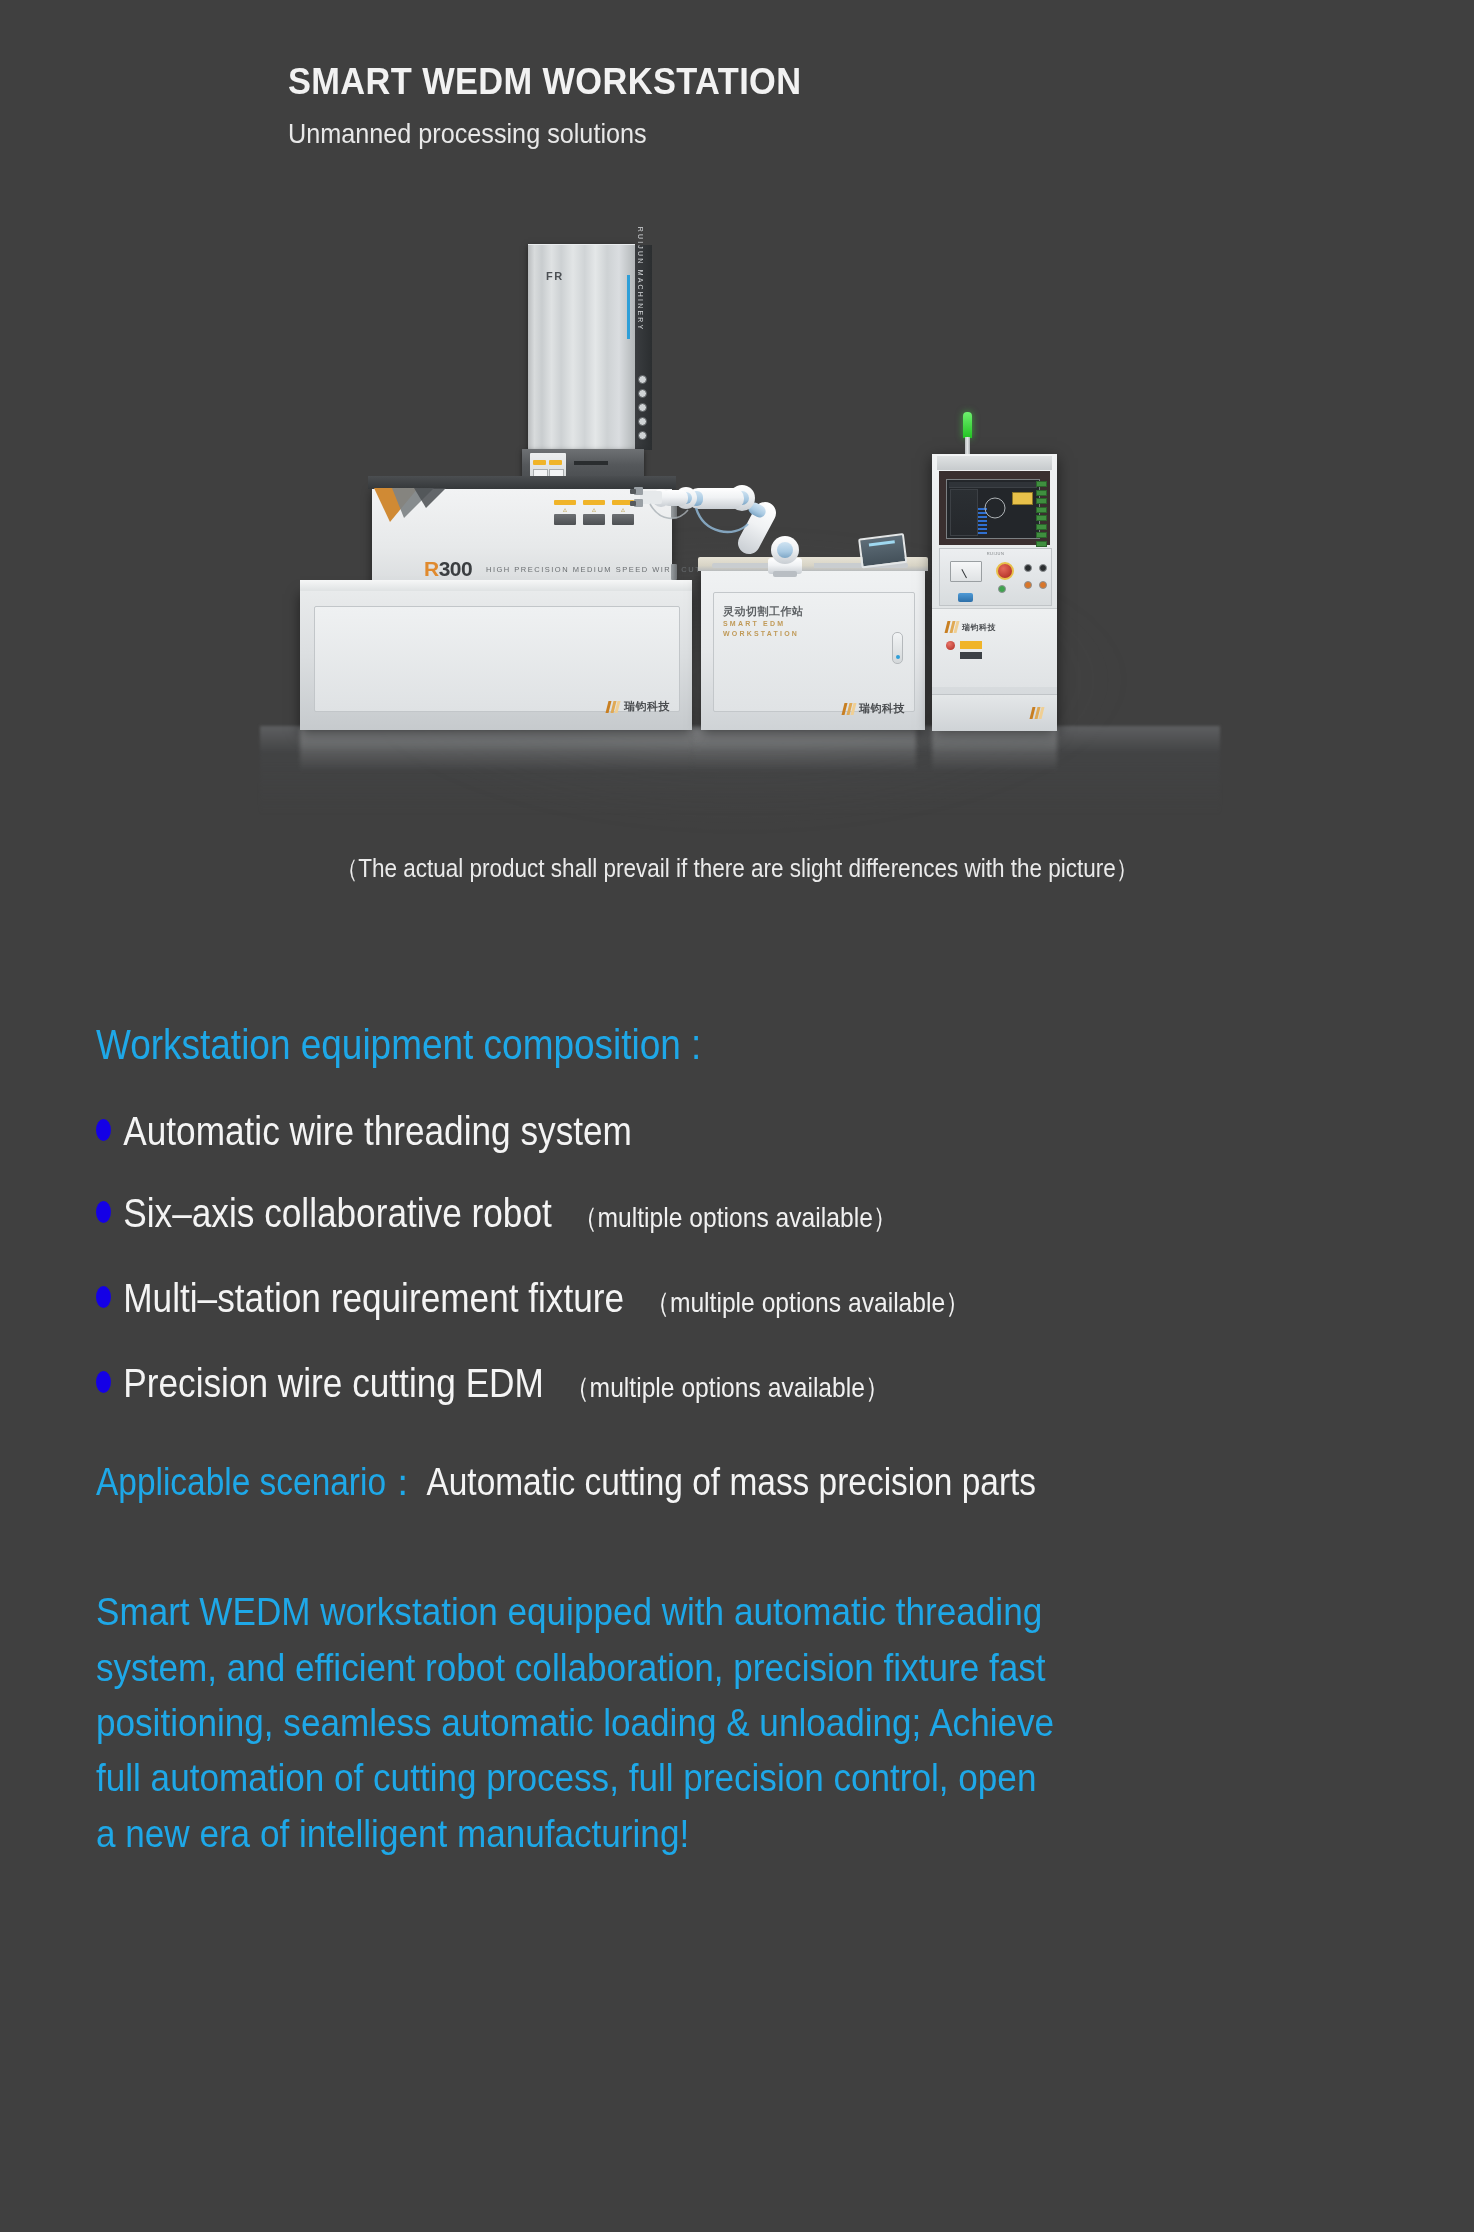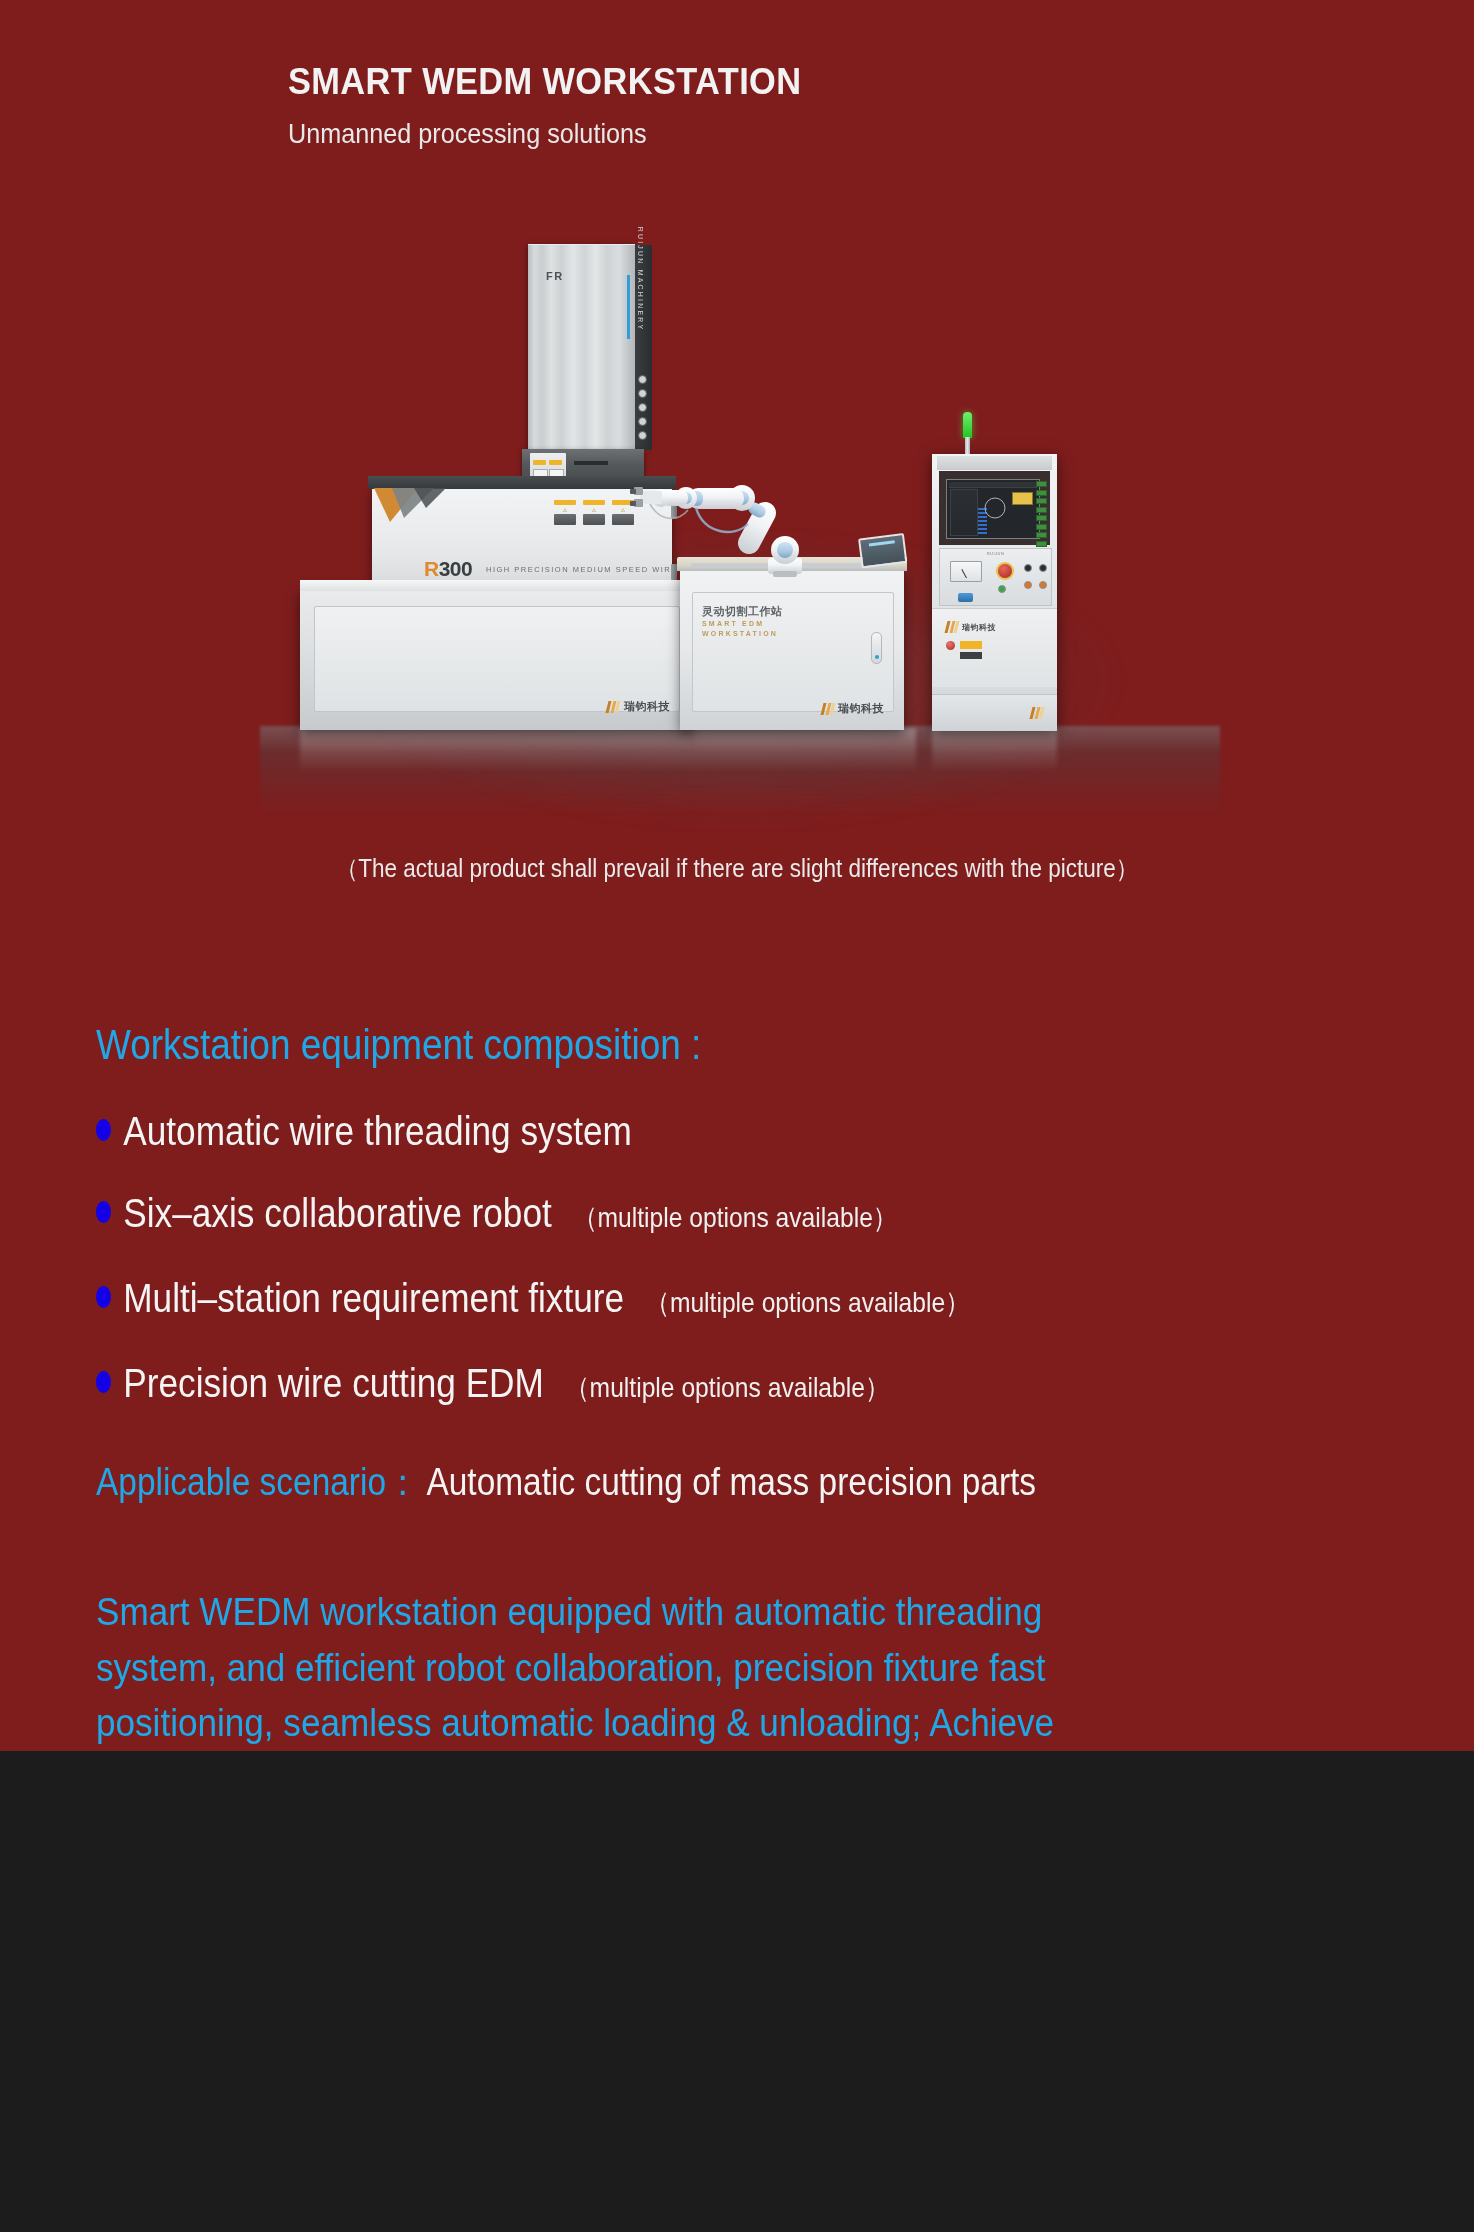--- a/index.html
+++ b/index.html
@@ -6,22 +6,22 @@
     margin: 0;
     padding: 0;
     background: #1c1c1c;
   }
   body {
     font-family: "Liberation Sans", sans-serif;
   }
   #page {
     position: relative;
     width: 1474px;
-    height: 1751px;
-    background: #7f1d1d;
+    height: 2232px;
+    background: #404040;
     overflow: hidden;
     box-sizing: border-box;
   }
 
   
   #header {
     position: absolute;
     left: 288px;
     top: 62px;
     width: 1000px;
@@ -207,21 +207,21 @@
   }
   .rj-bars { display: flex; gap: 1.5px; transform: skewX(-14deg); }
   .rj-bars i { display: block; width: 3px; height: 12px; }
   .rj-bars i:nth-child(1){ background:#c87f22; }
   .rj-bars i:nth-child(2){ background:#e0a954; }
   .rj-bars i:nth-child(3){ background:#f0cf93; }
   .rj-cn { font-size: 11px; font-weight: bold; color: #4a4d50; letter-spacing:0.5px; }
 
   
   #ws {
-    left: 380px; top: 330px; width: 224px; height: 160px;
+    left: 401px; top: 330px; width: 224px; height: 160px;
     background: linear-gradient(180deg,#f0f2f3 0%,#e6e8ea 50%,#cfd3d6 100%);
     box-shadow: 0 4px 12px rgba(0,0,0,0.5);
   }
   #ws-top {
     position: absolute; left: -3px; top: -13px; width: 230px; height: 14px;
     background: linear-gradient(180deg,#e7e3d6 0%,#d8d4c6 60%,#b9bcbe 100%);
     border-radius: 2px 2px 0 0;
   }
   #ws-vent {
     position: absolute; left: 14px; top: 6px; width: 196px; height: 5px;

